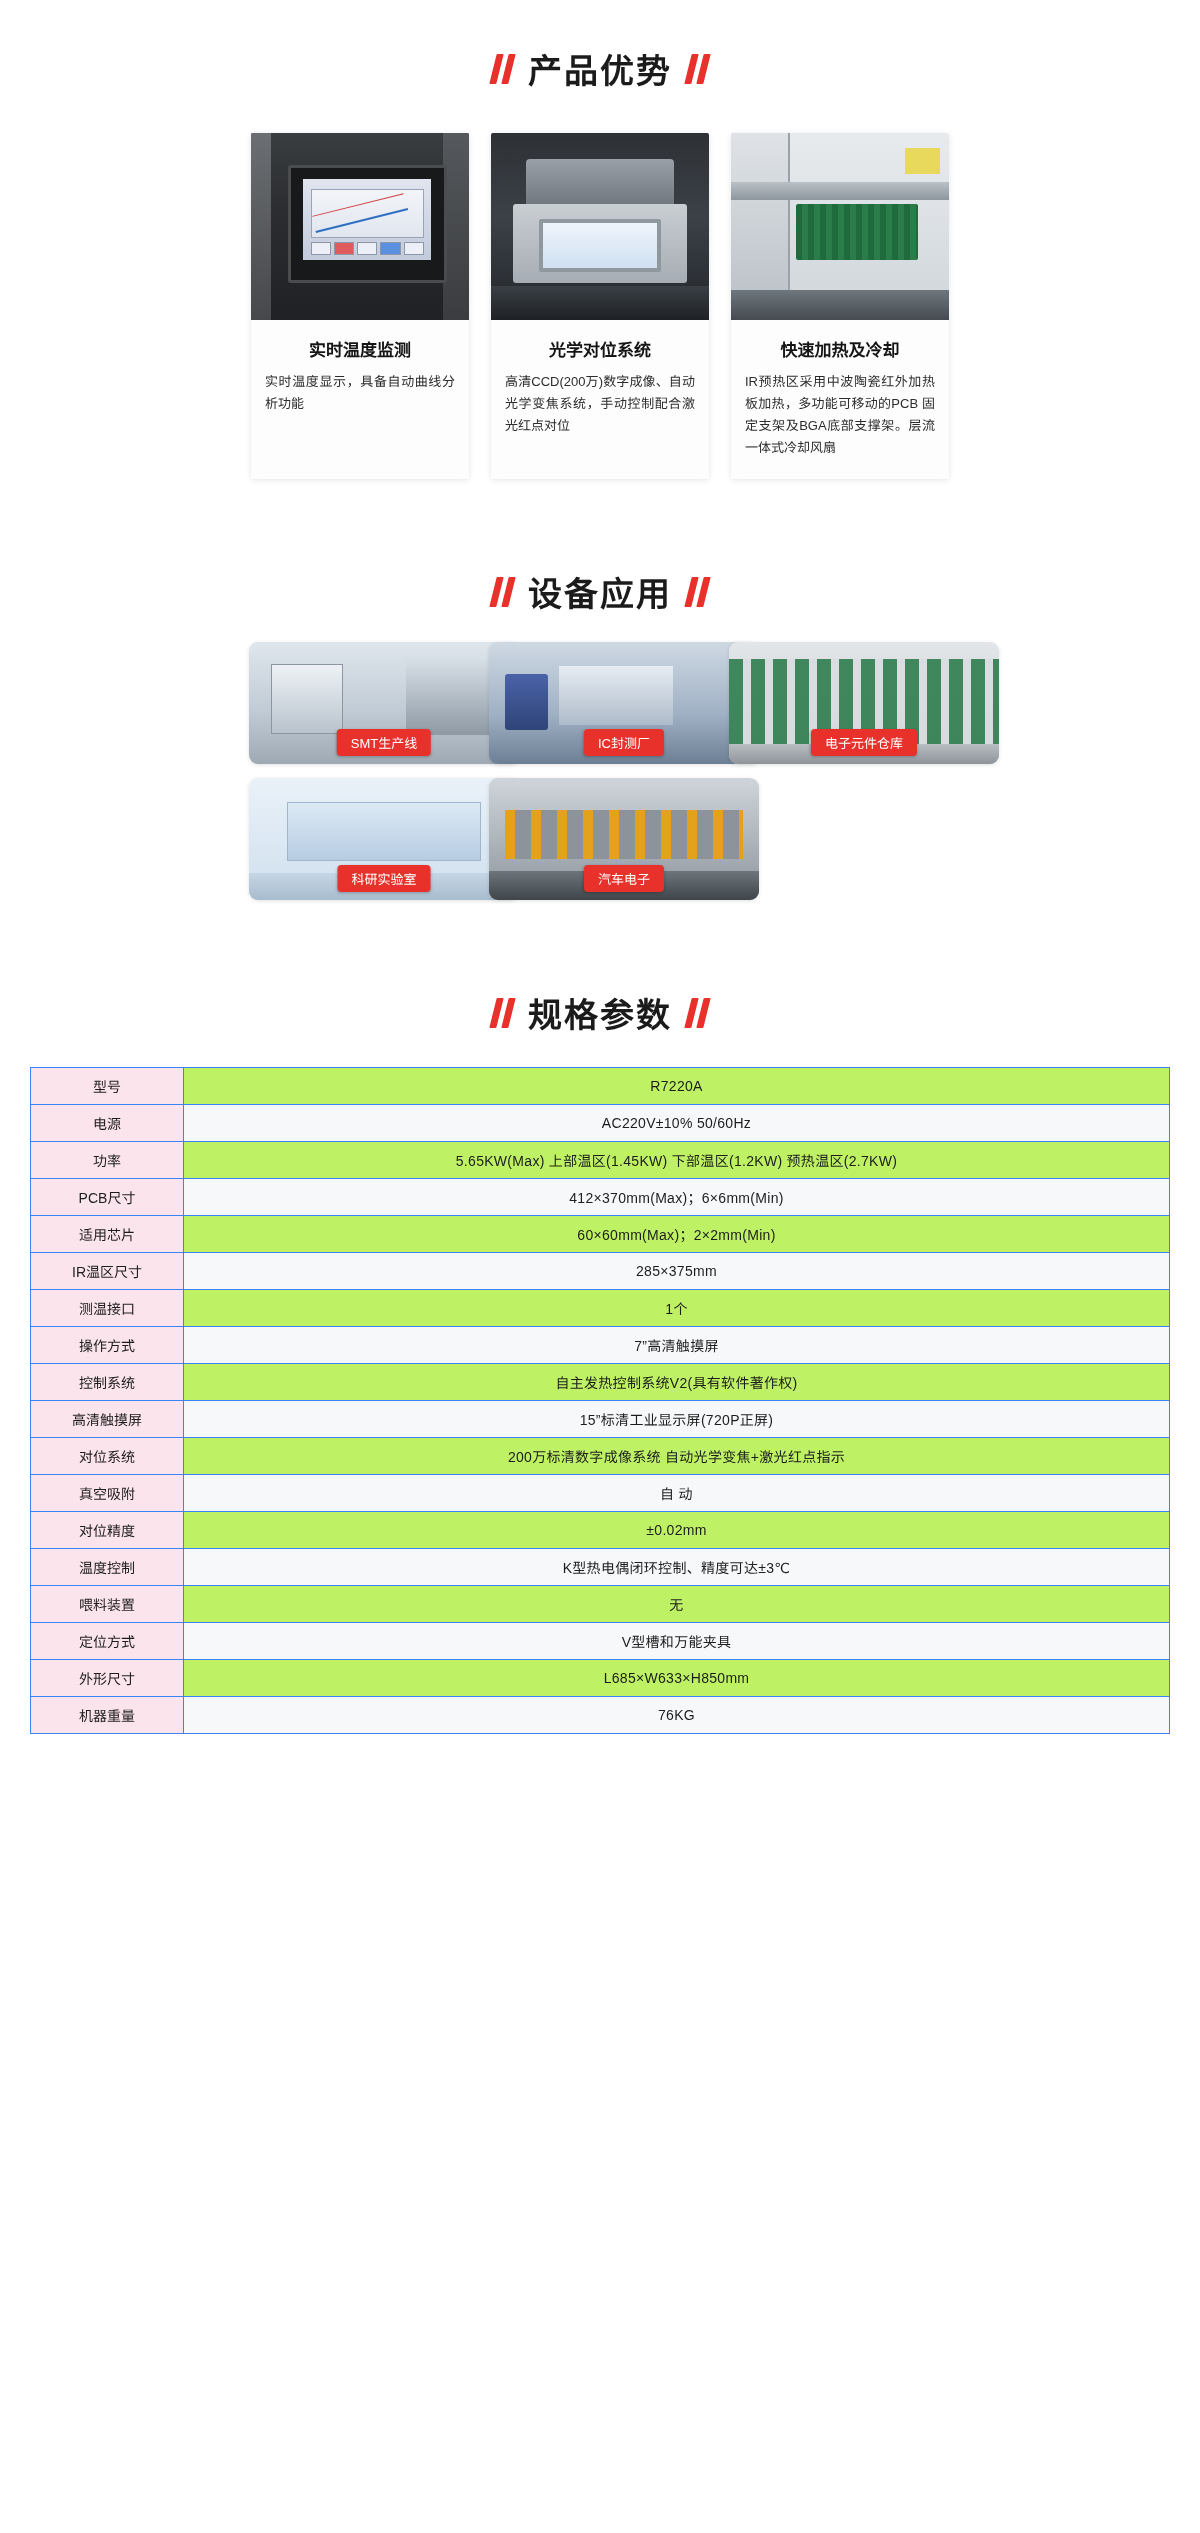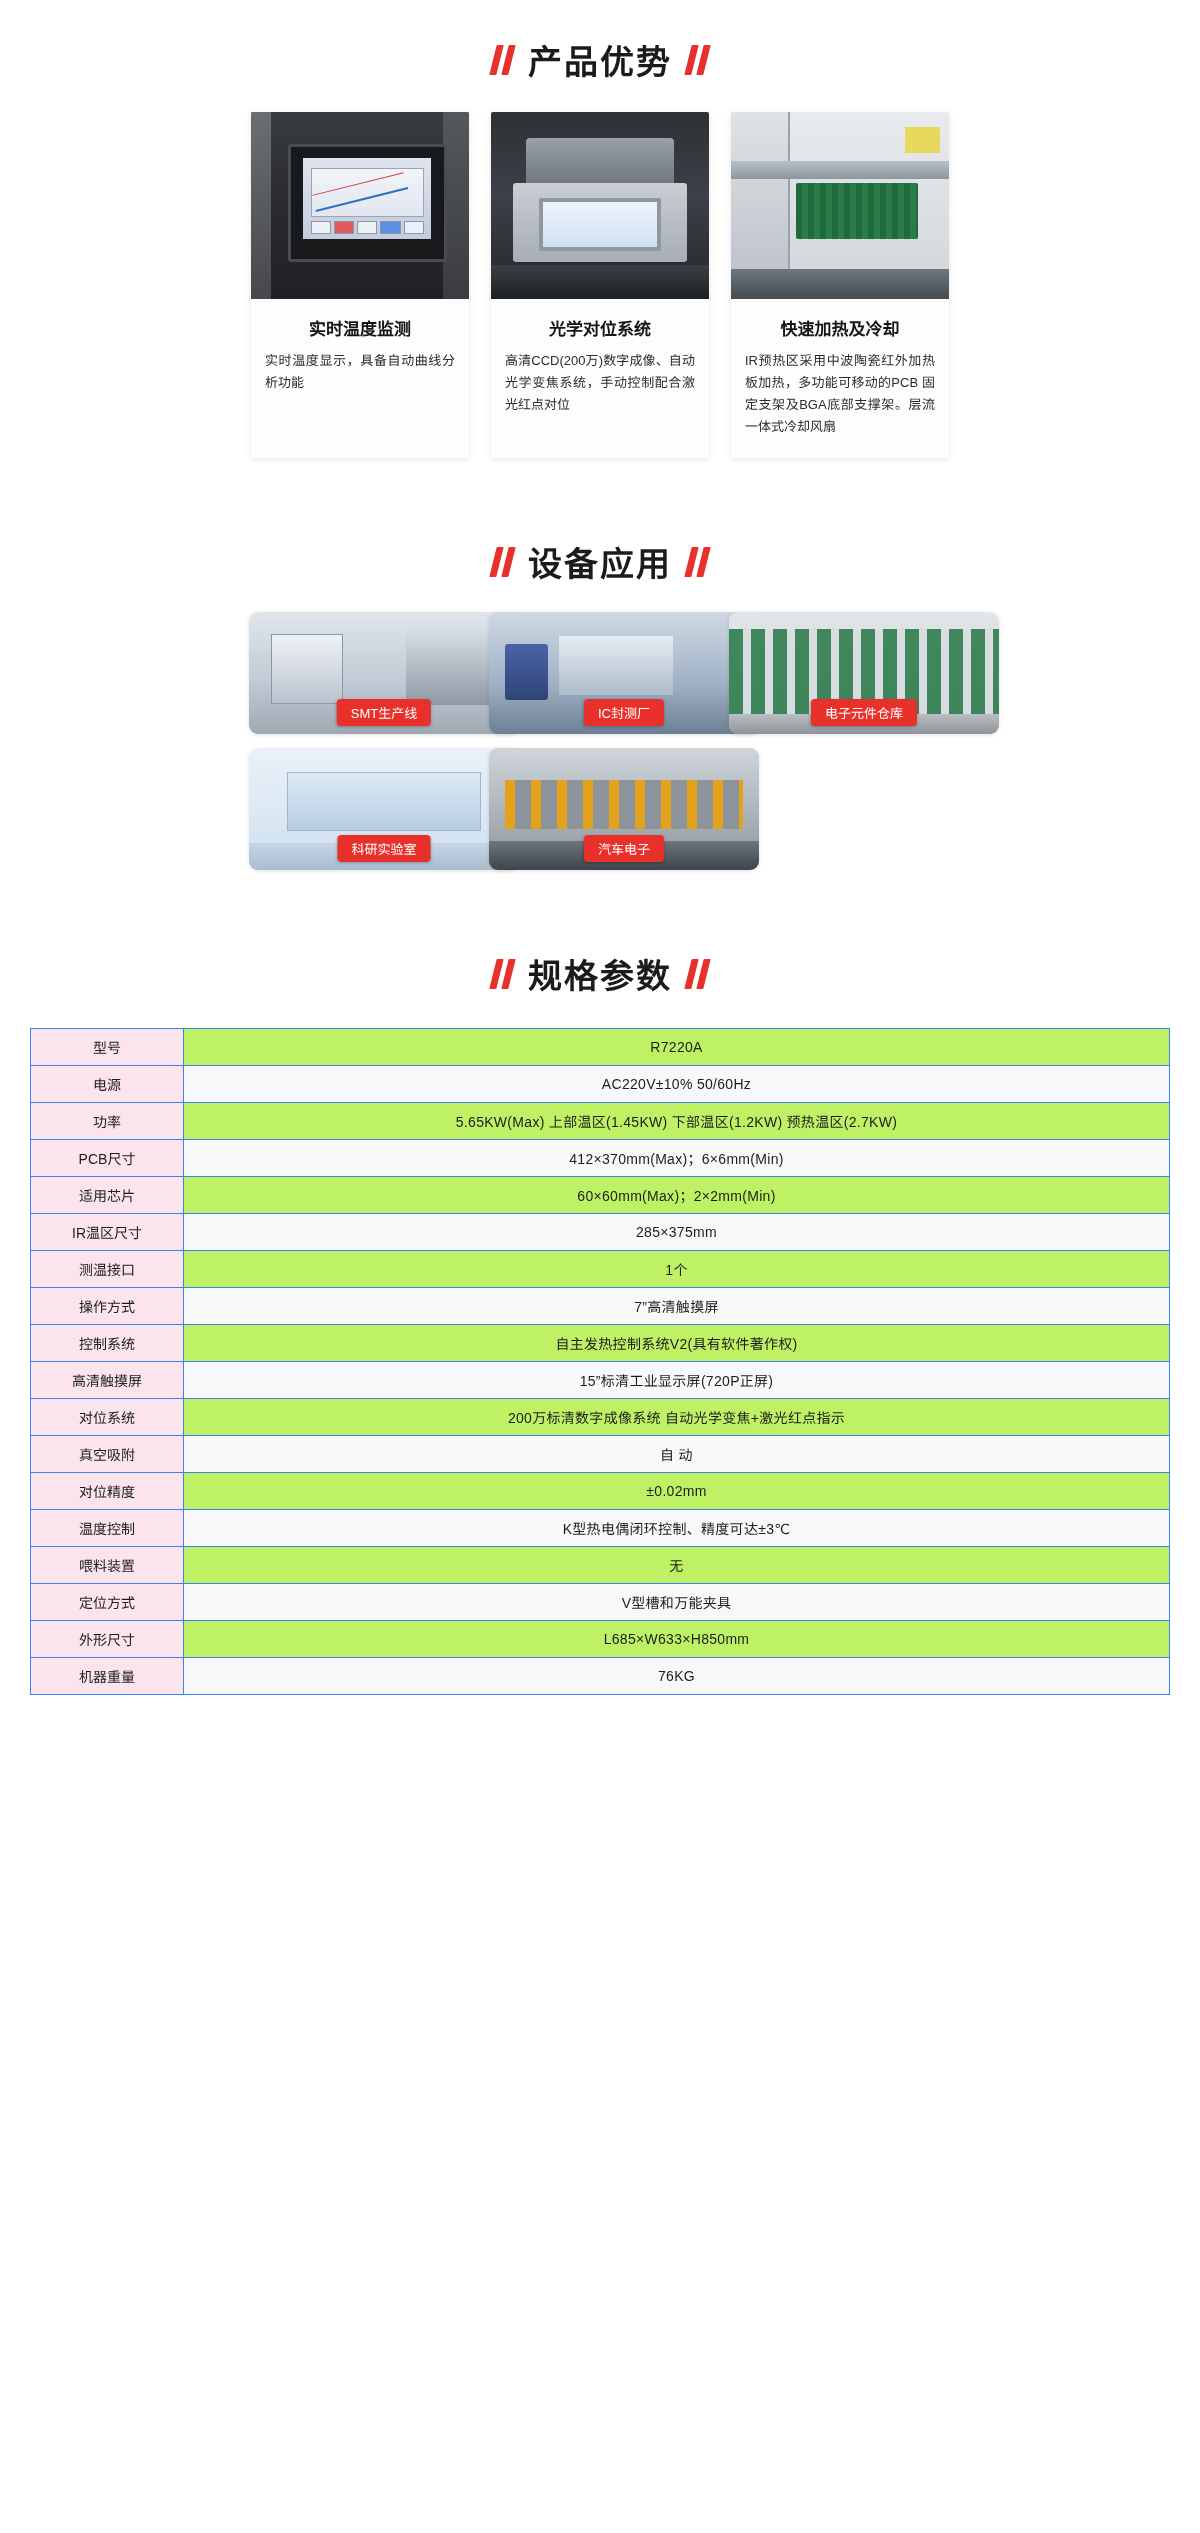--- a/index.html
+++ b/index.html
@@ -20,21 +20,21 @@
     padding-bottom: 40px;
     box-sizing: border-box;
   }
 
   
   .section-title {
     display: flex;
     align-items: center;
     justify-content: center;
     gap: 16px;
-    margin: 7px;
+    margin: 16px;
     padding: 0;
   }
   .section-title .bars {
     display: flex;
     gap: 5px;
   }
   .section-title .bar {
     width: 7px;
     height: 30px;
     background: #e8312b;
@@ -63,20 +63,21 @@
     margin-top: 28px;
   }
   .adv-card {
     width: 218px;
     background: #fdfdfd;
     box-shadow: 0 1px 6px rgba(0,0,0,0.10);
     border-radius: 2px;
     overflow: hidden;
     display: flex;
     flex-direction: column;
+    margin-top: 12px;
   }
   .adv-photo {
     width: 100%;
     height: 187px;
     position: relative;
     overflow: hidden;
   }
   .adv-body {
     padding: 14px 14px 20px 14px;
     text-align: left;

